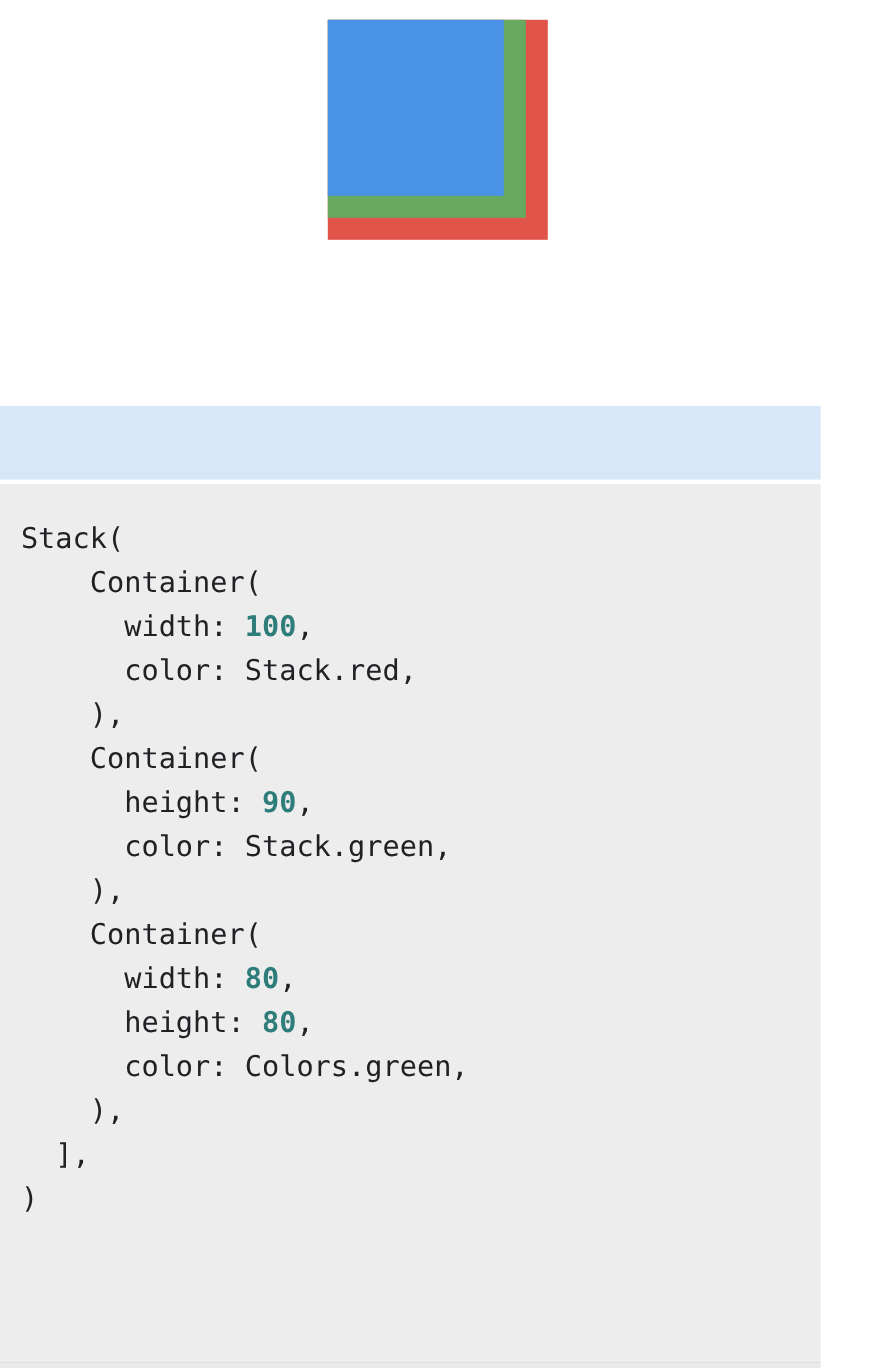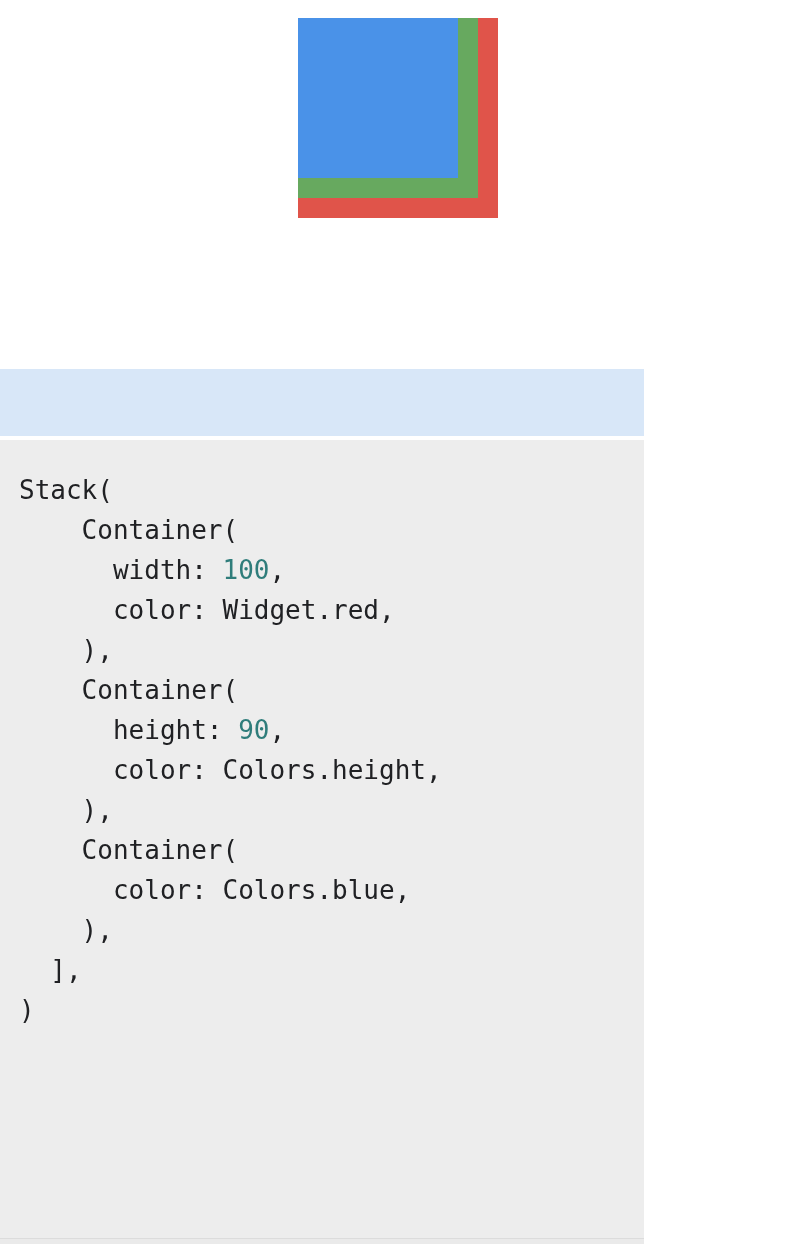--- a/index.html
+++ b/index.html
@@ -3,21 +3,21 @@
 <meta charset="utf-8">
 <style>
   html, body {
     margin: 0;
     padding: 0;
     background: #ffffff;
     font-family: "DejaVu Sans Mono", "Liberation Mono", monospace;
   }
   .app {
     position: relative;
-    width: 644px;
+    width: 746px;
     height: 1244px;
     overflow: hidden;
     background: #ffffff;
   }
   
   .preview {
     position: absolute;
     top: 0; left: 0;
     width: 798px;
     height: 369px;
@@ -54,21 +54,21 @@
   .code-lines {
     font-family: "DejaVu Sans Mono", "Liberation Mono", monospace;
     font-size: 26px;
     line-height: 40px;
   }
   .code-line {
     white-space: pre;
     height: 40px;
   }
   .tok-plain { color: inherit; }
-  .tok-number { color: var(--number-color, #2F7D7B); }
+  .tok-number { color: var(--number-color, #2F7D7B); font-weight: bold; }
   
   .bottom-divider {
     position: absolute;
     top: 1238px; left: 0;
     width: 798px;
     height: 6px;
     background: #EAEAEA;
     border-top: 1px solid #DCDCDC;
     box-sizing: border-box;
   }
@@ -86,28 +86,30 @@
       </div>
   </section>
 
   <div class="console-bar" style="background: rgb(216, 231, 248);"></div>
 
   <section class="code-block" style="background: rgb(237, 237, 237); color: rgb(32, 33, 36);">
     <div class="code-lines">
         <div class="code-line"><span class="tok-plain">Stack(</span></div>
         <div class="code-line"><span class="tok-plain">    Container(</span></div>
         <div class="code-line"><span class="tok-plain">      width: </span><span class="tok-number">100</span><span class="tok-plain">,</span></div>
-        <div class="code-line"><span class="tok-plain">      color: Widget.red,</span></div>
+        <div class="code-line"><span class="tok-plain">      color: Stack.red,</span></div>
         <div class="code-line"><span class="tok-plain">    ),</span></div>
         <div class="code-line"><span class="tok-plain">    Container(</span></div>
         <div class="code-line"><span class="tok-plain">      height: </span><span class="tok-number">90</span><span class="tok-plain">,</span></div>
-        <div class="code-line"><span class="tok-plain">      color: Colors.height,</span></div>
+        <div class="code-line"><span class="tok-plain">      color: Stack.green,</span></div>
         <div class="code-line"><span class="tok-plain">    ),</span></div>
         <div class="code-line"><span class="tok-plain">    Container(</span></div>
-        <div class="code-line"><span class="tok-plain">      color: Colors.blue,</span></div>
+        <div class="code-line"><span class="tok-plain">      width: </span><span class="tok-number">80</span><span class="tok-plain">,</span></div>
+        <div class="code-line"><span class="tok-plain">      height: </span><span class="tok-number">80</span><span class="tok-plain">,</span></div>
+        <div class="code-line"><span class="tok-plain">      color: Colors.green,</span></div>
         <div class="code-line"><span class="tok-plain">    ),</span></div>
         <div class="code-line"><span class="tok-plain">  ],</span></div>
         <div class="code-line"><span class="tok-plain">)</span></div>
       </div>
   </section>
 
   <div class="bottom-divider"></div>
 
 </div>
 

